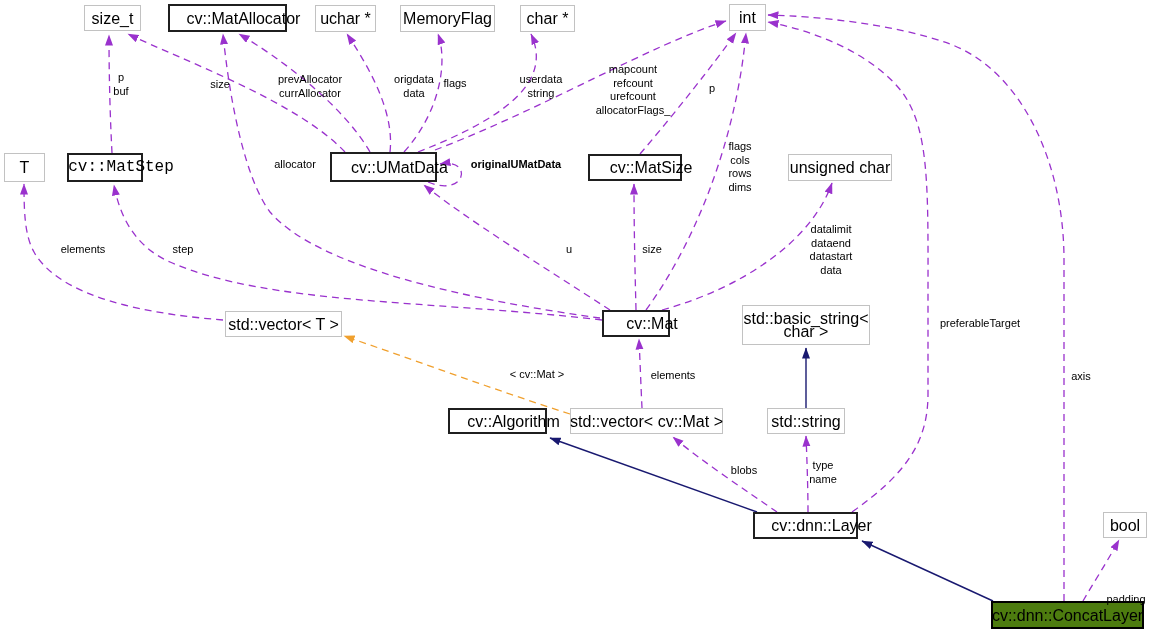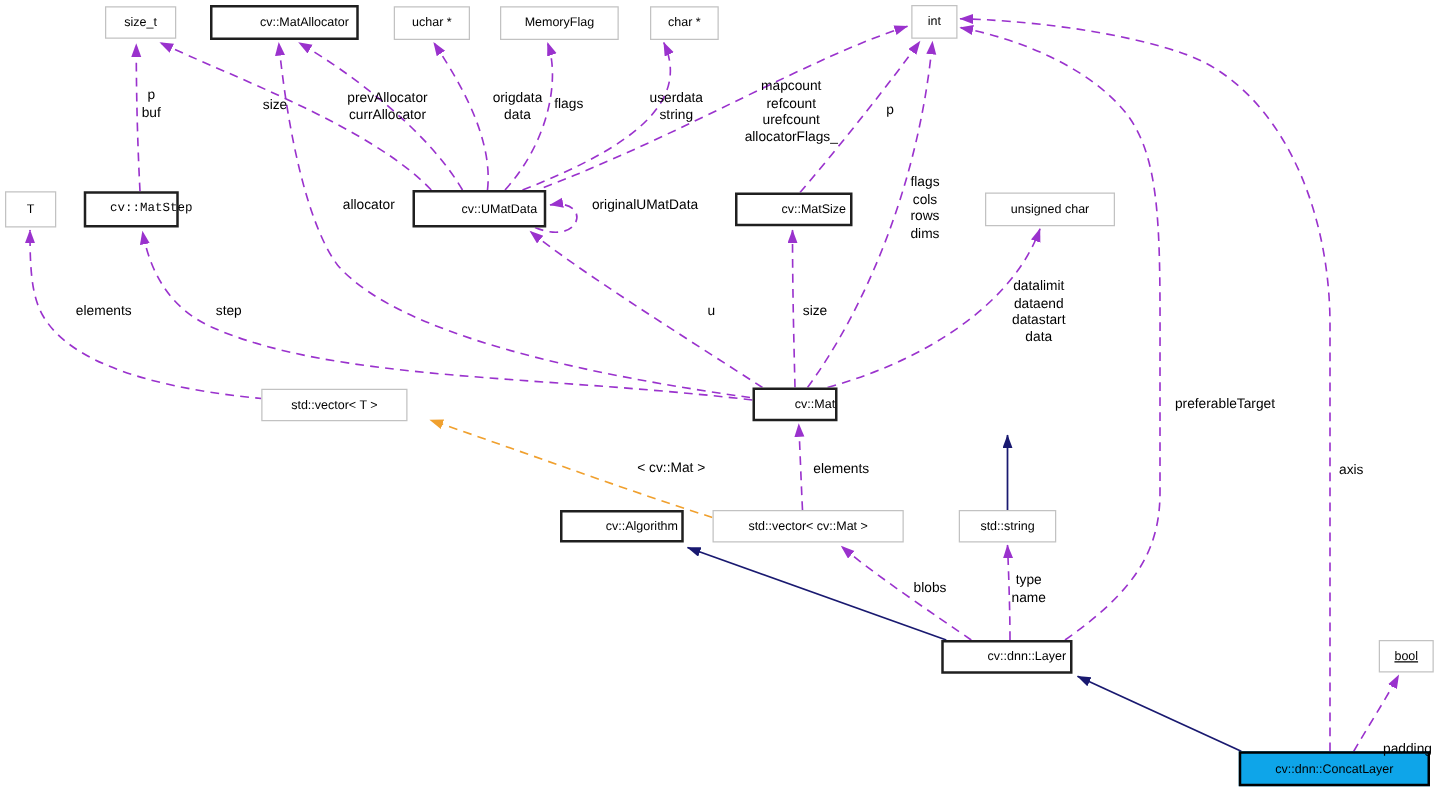--- a/index.html
+++ b/index.html
@@ -10,26 +10,26 @@
     font-family:"Liberation Sans", sans-serif;
     overflow:hidden;
   }
   #edges{position:absolute;left:0;top:0;width:1155px;height:633px;z-index:1;}
   .eu{fill:none;stroke:#9a32cd;stroke-width:1.3;stroke-dasharray:7,5;}
   .et{fill:none;stroke:#f0a02e;stroke-width:1.3;stroke-dasharray:7,5;}
   .ei{fill:none;stroke:#191970;stroke-width:1.4;}
   .node{
     position:absolute;z-index:2;box-sizing:border-box;
     background:#ffffff;border:1px solid #c2c2c2;color:#000;
-    font-size:10px;line-height:13px;
+    font-size:16px;line-height:13px;
     display:flex;align-items:center;justify-content:center;
     text-align:center;white-space:pre;
   }
   .node.linked{border:2px solid #1f1f1f;padding-left:32px;}
-  .node.current{background:#0ea5e9;border:2px solid #000;text-align:center;}
+  .node.current{background:#4d7c0f;border:2px solid #000;text-align:center;}
   .elabel{
     position:absolute;z-index:2;color:#000;
     font-size:11px;line-height:13.5px;text-align:center;
     white-space:pre;transform:translate(-50%,-50%);
   }
 </style>
 </head>
 <body>
 
 <div id="stage">
@@ -81,27 +81,29 @@
   <div class="node linked" style="left:168px;top:4px;width:119px;height:28px;">cv::MatAllocator</div>
   <div class="node" style="left:315px;top:5px;width:61px;height:27px;">uchar *</div>
   <div class="node" style="left:400px;top:5px;width:95px;height:27px;">MemoryFlag</div>
   <div class="node" style="left:520px;top:5px;width:55px;height:27px;">char *</div>
   <div class="node" style="left:729px;top:4px;width:37px;height:27px;">int</div>
   <div class="node" style="left:4px;top:153px;width:41px;height:29px;">T</div>
   <div class="node linked" style="left:67px;top:153px;width:76px;height:29px;font-family:Liberation Mono, monospace;">cv::MatStep</div>
   <div class="node linked" style="left:330px;top:152px;width:107px;height:30px;">cv::UMatData</div>
   <div class="node linked" style="left:588px;top:154px;width:94px;height:27px;">cv::MatSize</div>
   <div class="node" style="left:788px;top:154px;width:104px;height:27px;">unsigned char</div>
-  <div class="node" style="left:209px;top:311px;width:117px;height:26px;">std::vector&lt; T &gt;</div>
+  <div class="node" style="left:225px;top:311px;width:117px;height:26px;">std::vector&lt; T &gt;</div>
   <div class="node linked" style="left:602px;top:310px;width:68px;height:27px;">cv::Mat</div>
+  <div class="node" style="left:742px;top:305px;width:128px;height:40px;">std::basic_string&lt;
+char &gt;</div>
   <div class="node linked" style="left:448px;top:408px;width:99px;height:26px;">cv::Algorithm</div>
   <div class="node" style="left:570px;top:408px;width:153px;height:26px;">std::vector&lt; cv::Mat &gt;</div>
   <div class="node" style="left:767px;top:408px;width:78px;height:26px;">std::string</div>
   <div class="node linked" style="left:753px;top:512px;width:105px;height:27px;">cv::dnn::Layer</div>
-  <div class="node" style="left:1103px;top:512px;width:44px;height:26px;text-decoration:underline;">bool</div>
+  <div class="node" style="left:1103px;top:512px;width:44px;height:26px;">bool</div>
   <div class="node current" style="left:991px;top:601px;width:153px;height:28px;">cv::dnn::ConcatLayer</div>
 
   <div class="elabel" style="left:121px;top:84px;">p
 buf</div>
   <div class="elabel" style="left:220px;top:85px;">size</div>
   <div class="elabel" style="left:310px;top:86px;">prevAllocator
 currAllocator</div>
   <div class="elabel" style="left:414px;top:86px;">origdata
 data</div>
   <div class="elabel" style="left:455px;top:84px;">flags</div>
@@ -110,21 +112,21 @@
   <div class="elabel" style="left:633px;top:90px;">mapcount
 refcount
 urefcount
 allocatorFlags_</div>
   <div class="elabel" style="left:712px;top:89px;">p</div>
   <div class="elabel" style="left:740px;top:167px;">flags
 cols
 rows
 dims</div>
   <div class="elabel" style="left:295px;top:165px;">allocator</div>
-  <div class="elabel" style="left:516px;top:165px;">originalUMatData</div>
+  <div class="elabel" style="left:516px;top:165px;font-weight:bold;">originalUMatData</div>
   <div class="elabel" style="left:83px;top:250px;">elements</div>
   <div class="elabel" style="left:183px;top:250px;">step</div>
   <div class="elabel" style="left:569px;top:250px;">u</div>
   <div class="elabel" style="left:652px;top:250px;">size</div>
   <div class="elabel" style="left:831px;top:250px;">datalimit
 dataend
 datastart
 data</div>
   <div class="elabel" style="left:980px;top:324px;">preferableTarget</div>
   <div class="elabel" style="left:1081px;top:377px;">axis</div>

